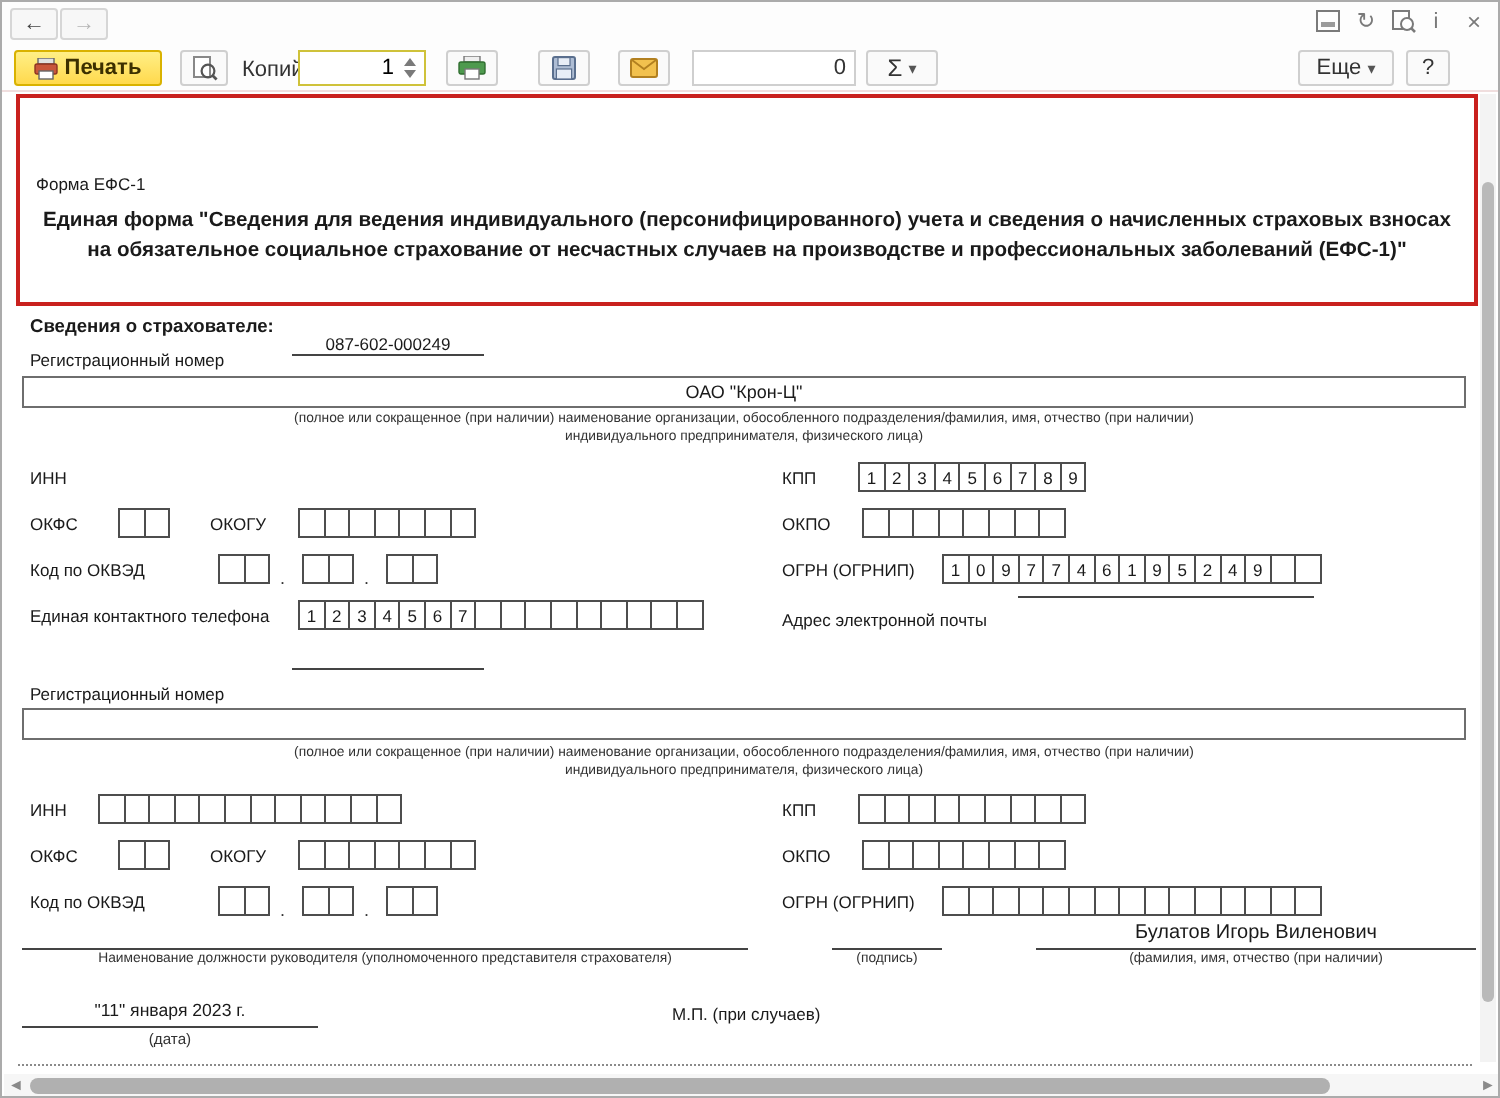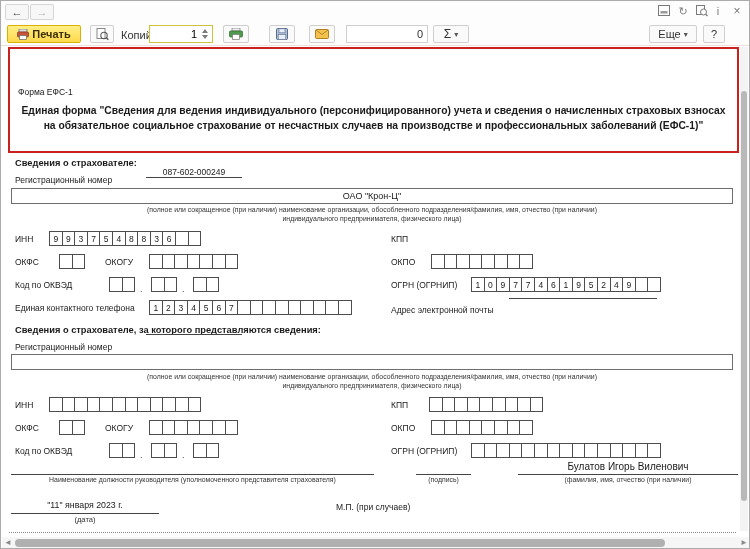--- a/index.html
+++ b/index.html
@@ -160,22 +160,22 @@
     <div class="abs b" style="left:14px; top:112px; font-size:9.3px;">Сведения о страхователе:</div>
 
     <div class="abs" style="left:14px; top:129px;">Регистрационный номер</div>
     <span class="uline abs" style="left:145px; top:121px; width:96px; font-size:8.5px;">087-602-000249</span>
 
     <div class="orgbox abs" style="left:10px; top:142px; width:722px;">ОАО "Крон-Ц"</div>
     <div class="hint abs center" style="left:10px; top:160px; width:722px;">(полное или сокращенное (при наличии) наименование организации, обособленного подразделения/фамилия, имя, отчество (при наличии)</div>
     <div class="hint abs center" style="left:10px; top:169px; width:722px;">индивидуального предпринимателя, физического лица)</div>
 
     <span class="flabel" style="left:14px; top:188px;">ИНН</span>
-    <span class="cells" style="left:48px; top:185px;"><span class="cell">9</span><span class="cell">9</span><span class="cell">3</span><span class="cell">7</span><span class="cell">5</span><span class="cell">4</span><span class="cell">8</span><span class="cell">8</span><span class="cell">3</span><span class="cell">6</span><span class="cell"></span><span class="cell"></span></span>
     <span class="flabel" style="left:390px; top:188px;">КПП</span>
+    <span class="cells" style="left:428px; top:185px;"><span class="cell">1</span><span class="cell">2</span><span class="cell">3</span><span class="cell">4</span><span class="cell">5</span><span class="cell">6</span><span class="cell">7</span><span class="cell">8</span><span class="cell">9</span></span>
 
     <span class="flabel" style="left:14px; top:211px;">ОКФС</span>
     <span class="cells" style="left:58px; top:208px;"><span class="cell"></span><span class="cell"></span></span>
     <span class="flabel" style="left:104px; top:211px;">ОКОГУ</span>
     <span class="cells" style="left:148px; top:208px;"><span class="cell"></span><span class="cell"></span><span class="cell"></span><span class="cell"></span><span class="cell"></span><span class="cell"></span><span class="cell"></span></span>
     <span class="flabel" style="left:390px; top:211px;">ОКПО</span>
     <span class="cells" style="left:430px; top:208px;"><span class="cell"></span><span class="cell"></span><span class="cell"></span><span class="cell"></span><span class="cell"></span><span class="cell"></span><span class="cell"></span><span class="cell"></span></span>
 
     <span class="flabel" style="left:14px; top:234px;">Код по ОКВЭД</span>
     <span class="cells" style="left:108px; top:231px;"><span class="cell"></span><span class="cell"></span></span>
@@ -184,21 +184,20 @@
     <span class="dot" style="left:181px; top:238px;">.</span>
     <span class="cells" style="left:192px; top:231px;"><span class="cell"></span><span class="cell"></span></span>
     <span class="flabel" style="left:390px; top:234px;">ОГРН (ОГРНИП)</span>
     <span class="cells" style="left:470px; top:231px;"><span class="cell">1</span><span class="cell">0</span><span class="cell">9</span><span class="cell">7</span><span class="cell">7</span><span class="cell">4</span><span class="cell">6</span><span class="cell">1</span><span class="cell">9</span><span class="cell">5</span><span class="cell">2</span><span class="cell">4</span><span class="cell">9</span><span class="cell"></span><span class="cell"></span></span>
 
     <span class="flabel" style="left:14px; top:257px;">Единая контактного телефона</span>
     <span class="cells" style="left:148px; top:254px;"><span class="cell">1</span><span class="cell">2</span><span class="cell">3</span><span class="cell">4</span><span class="cell">5</span><span class="cell">6</span><span class="cell">7</span><span class="cell"></span><span class="cell"></span><span class="cell"></span><span class="cell"></span><span class="cell"></span><span class="cell"></span><span class="cell"></span><span class="cell"></span><span class="cell"></span></span>
     <span class="flabel" style="left:390px; top:259px;">Адрес электронной почты</span>
     <span class="uline abs" style="left:508px; top:252px; width:148px;"></span>
 
-    <div class="abs b" style="left:14px; top:279px; font-size:9.3px;">Сведения о страхователе, за которого представляются сведения:</div>
 
     <div class="abs" style="left:14px; top:296px;">Регистрационный номер</div>
     <span class="uline abs" style="left:145px; top:288px; width:96px;"></span>
 
     <div class="orgbox abs" style="left:10px; top:308px; width:722px;"></div>
     <div class="hint abs center" style="left:10px; top:327px; width:722px;">(полное или сокращенное (при наличии) наименование организации, обособленного подразделения/фамилия, имя, отчество (при наличии)</div>
     <div class="hint abs center" style="left:10px; top:336px; width:722px;">индивидуального предпринимателя, физического лица)</div>
 
     <span class="flabel" style="left:14px; top:354px;">ИНН</span>
     <span class="cells" style="left:48px; top:351px;"><span class="cell"></span><span class="cell"></span><span class="cell"></span><span class="cell"></span><span class="cell"></span><span class="cell"></span><span class="cell"></span><span class="cell"></span><span class="cell"></span><span class="cell"></span><span class="cell"></span><span class="cell"></span></span>

